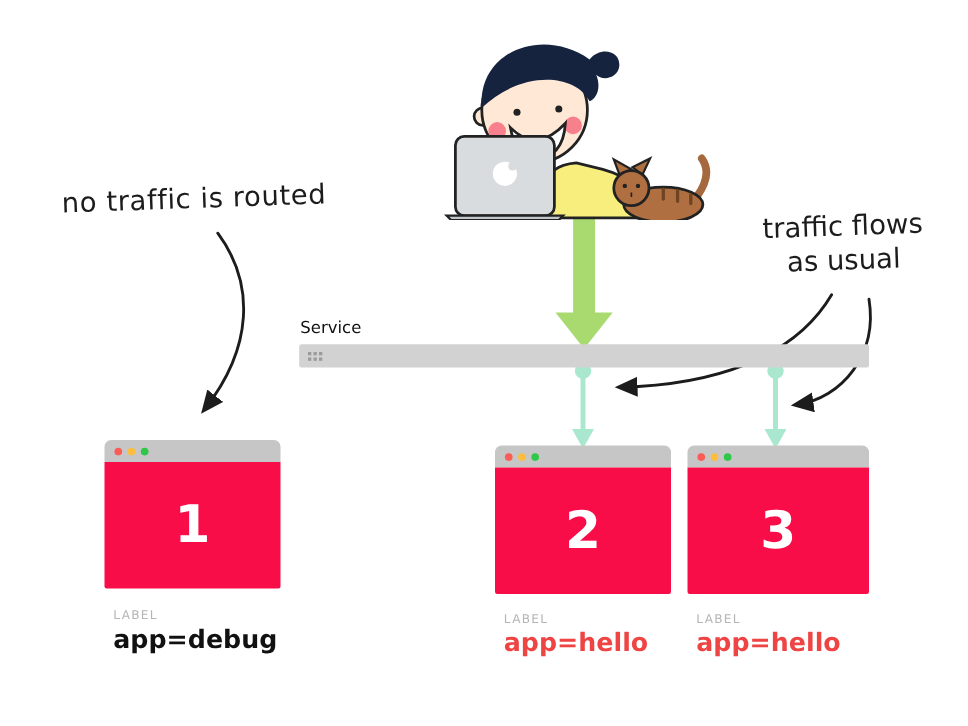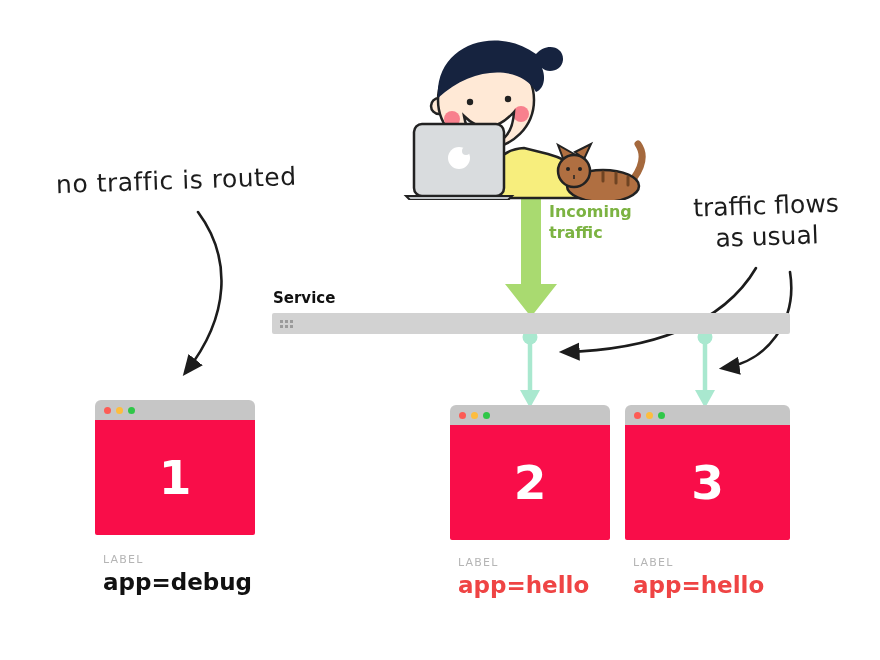--- a/index.html
+++ b/index.html
@@ -9,21 +9,21 @@
   .overlay { position:absolute; left:0; top:0; width:880px; height:660px; pointer-events:none; }
 
   .illustration { position:absolute; left:398px; top:8px; width:250px; height:192px; }
 
   .handwritten { position:absolute; color:#1c1c1c; font-family:"DejaVu Sans", sans-serif; }
   .no-traffic { left:56px; top:166px; font-size:25px; transform:rotate(-2deg); letter-spacing:0.5px; }
   .traffic-flows { left:664px; top:190px; width:205px; text-align:center; font-size:25px; transform:rotate(-2deg); line-height:1.25; }
 
   .incoming { position:absolute; left:549px; top:202px; color:#7cb342; font-weight:bold; font-size:16px; line-height:1.3; white-space:pre-line; }
 
-  .service-label { position:absolute; left:273px; top:289px; font-size:15px; font-weight:700; color:#101010; }
+  .service-label { position:absolute; left:273px; top:289px; font-size:15px; font-weight:400; color:#101010; }
   .service-bar { position:absolute; left:272px; top:313px; width:518px; height:21px; background:#d2d2d2; border-radius:2px; display:flex; align-items:center; }
   .grip { display:grid; grid-template-columns:repeat(3, 3px); grid-gap:2px; margin-left:8px; }
   .grip i { width:3px; height:3px; background:#9b9b9b; display:block; }
 
   .pod { position:absolute; width:160px; }
   .pod-titlebar { height:20px; background:#c6c6c6; border-radius:6px 6px 0 0; display:flex; align-items:center; padding-left:9px; }
   .pod-titlebar .dot { width:7px; height:7px; border-radius:50%; margin-right:5px; display:block; }
   .dot-red { background:#fd5b55; }
   .dot-yellow { background:#fdbd3e; }
   .dot-green { background:#2fc748; }
@@ -100,22 +100,20 @@
     </g>
   </svg>
 
   <div class="handwritten no-traffic">no traffic is routed</div>
 
   <div class="handwritten traffic-flows">
     <span>traffic flows</span><br>
     <span>as usual</span>
   </div>
 
-  <div class="incoming">Incoming
-traffic</div>
 
   <div class="service-label">Service</div>
   <div class="service-bar">
     <span class="grip">
       <i></i>
         <i></i>
         <i></i>
         <i></i>
         <i></i>
         <i></i>

